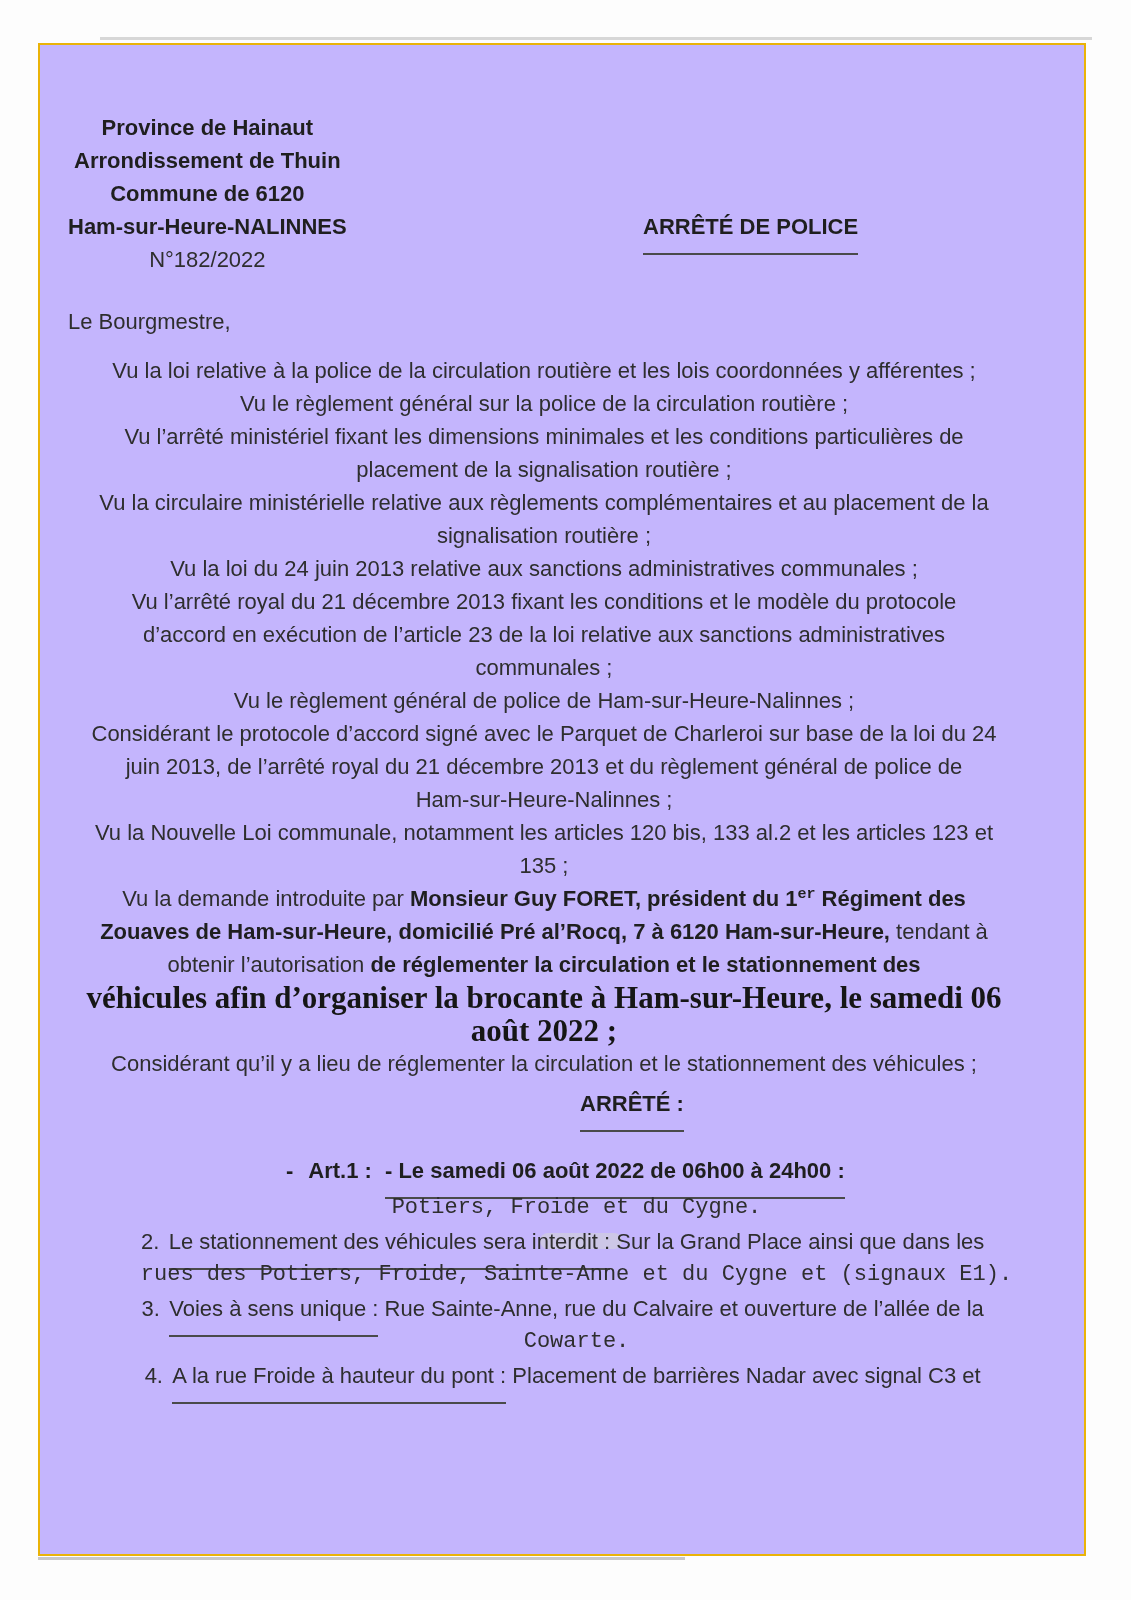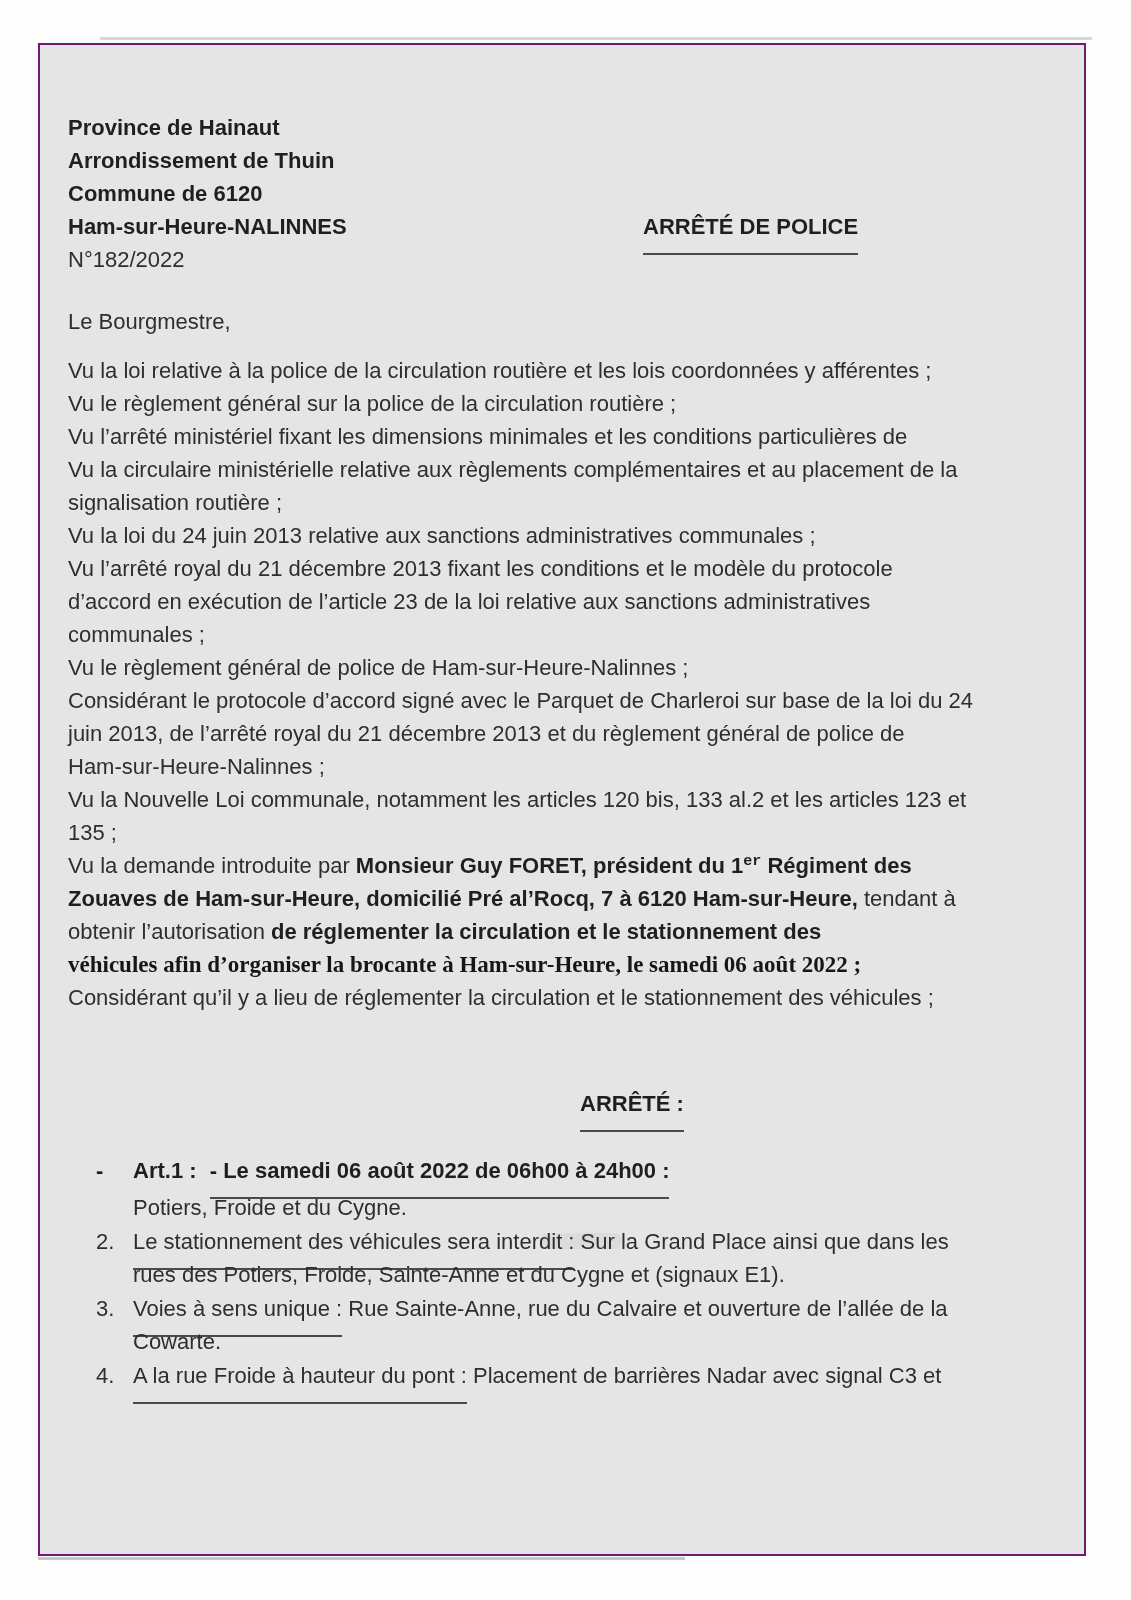--- a/index.html
+++ b/index.html
@@ -1,21 +1,21 @@
 <!DOCTYPE html>
 <html><head>
 <meta charset="utf-8">
 <style>
   * { margin:0; padding:0; box-sizing:border-box; }
   html,body { width:1131px; height:1600px; background:#fdfdfd; }
   body { font-family:"Liberation Sans", sans-serif; color:#2e2e2e; position:relative; overflow:hidden; }
 
   .frame {
     position:absolute; left:38px; top:43px; width:1048px; height:1513px;
-    border:2px solid #701a75; background:#e5e5e5;
+    border:2px solid #eab308; background:#c4b5fd;text-align:center;
   }
   
   .frame::before {
     content:""; position:absolute; left:60px; right:-8px; top:-8px; height:3px;
     background:rgba(130,130,130,.30);
   }
   .frame::after {
     content:""; position:absolute; left:-2px; width:62%; bottom:-6px; height:3px;
     background:rgba(100,100,100,.35);
   }
@@ -29,33 +29,33 @@
   .header-block { position:absolute; left:0; top:0; }
   .doc-title { position:absolute; left:575px; top:99px; }
   .doc-title span { font-size:22px; font-weight:bold; color:#1f1f1f; }
 
   .salutation { position:absolute; left:0; top:194px; }
 
   .preamble { position:absolute; left:0; top:243px; width:952px; }
   .preamble .line { white-space:normal; }
 
   .sup { vertical-align:super; font-size:15px; line-height:0;font-family:Liberation Mono, monospace; }
-  .serif-line { font-family:"Liberation Serif", serif; font-weight:bold; color:#161616; font-size:23px; }
+  .serif-line { font-family:"Liberation Serif", serif; font-weight:bold; color:#161616; font-size:31px; }
 
   .decree-heading { position:absolute; left:0; top:976px; padding-left:512px; }
 
   .article { position:absolute; left:0; top:1043px; width:952px; }
   .art-heading { padding-left:28px; margin-bottom:4px; }
   .dash { display:inline-block; width:37px; }
   .art-underlined { margin-left:7px; }
   .items { margin-top:0; }
   .item { margin-top:1px; }
   .item .l1 { padding-left:28px; }
   .num { display:inline-block; width:37px; }
-  .l2 { padding-left:65px; }
+  .l2 { padding-left:65px;font-family:Liberation Mono, monospace; }
 
   .scan-smudge {
     position:absolute; left:472px; top:1122px; width:82px; height:16px;
     background:#d6d6d6; opacity:.55; border-radius:8px;
   }
 </style>
 </head>
 <body>
 
 <div class="frame">
@@ -72,20 +72,21 @@
     <div class="doc-title line">
       <span class="u">ARRÊTÉ DE POLICE</span>
     </div>
 
     <div class="salutation line">Le Bourgmestre,</div>
 
     <div class="preamble">
       <div class="line">Vu la loi relative à la police de la circulation routière et les lois coordonnées y afférentes ;</div>
       <div class="line">Vu le règlement général sur la police de la circulation routière ;</div>
       <div class="line">Vu l’arrêté ministériel fixant les dimensions minimales et les conditions particulières de</div>
+      <div class="line">placement de la signalisation routière ;</div>
       <div class="line">Vu la circulaire ministérielle relative aux règlements complémentaires et au placement de la</div>
       <div class="line">signalisation routière ;</div>
       <div class="line">Vu la loi du 24 juin 2013 relative aux sanctions administratives communales ;</div>
       <div class="line">Vu l’arrêté royal du 21 décembre 2013 fixant les conditions et le modèle du protocole</div>
       <div class="line">d’accord en exécution de l’article 23 de la loi relative aux sanctions administratives</div>
       <div class="line">communales ;</div>
       <div class="line">Vu le règlement général de police de Ham-sur-Heure-Nalinnes ;</div>
       <div class="line">Considérant le protocole d’accord signé avec le Parquet de Charleroi sur base de la loi du 24</div>
       <div class="line">juin 2013, de l’arrêté royal du 21 décembre 2013 et du règlement général de police de</div>
       <div class="line">Ham-sur-Heure-Nalinnes ;</div>

